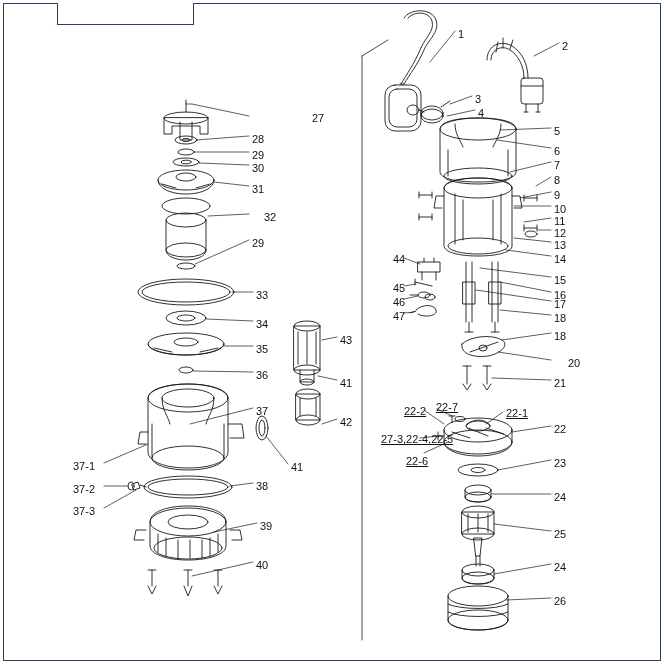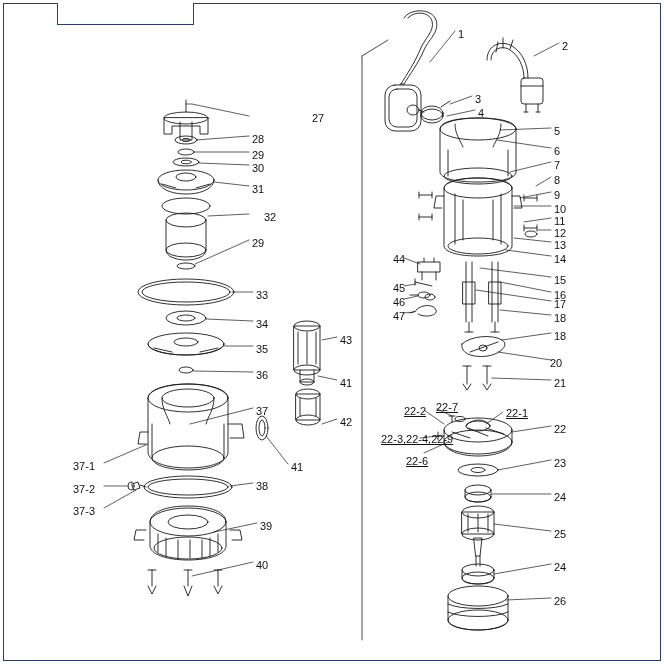--- a/index.html
+++ b/index.html
@@ -391,32 +391,32 @@
       <div class="lbl" style="left: 554px; top: 204px;">10</div>
       <div class="lbl" style="left: 554px; top: 216px;">11</div>
       <div class="lbl" style="left: 554px; top: 228px;">12</div>
       <div class="lbl" style="left: 554px; top: 240px;">13</div>
       <div class="lbl" style="left: 554px; top: 254px;">14</div>
       <div class="lbl" style="left: 554px; top: 275px;">15</div>
       <div class="lbl" style="left: 554px; top: 290px;">16</div>
       <div class="lbl" style="left: 554px; top: 299px;">17</div>
       <div class="lbl" style="left: 554px; top: 313px;">18</div>
       <div class="lbl" style="left: 554px; top: 331px;">18</div>
-      <div class="lbl" style="left: 550px; top: 358px;">20</div>
+      <div class="lbl" style="left: 568px; top: 358px;">20</div>
       <div class="lbl" style="left: 554px; top: 378px;">21</div>
       <div class="lbl" style="left: 554px; top: 424px;">22</div>
       <div class="lbl" style="left: 554px; top: 458px;">23</div>
       <div class="lbl" style="left: 554px; top: 492px;">24</div>
       <div class="lbl" style="left: 554px; top: 529px;">25</div>
       <div class="lbl" style="left: 554px; top: 562px;">24</div>
       <div class="lbl" style="left: 554px; top: 596px;">26</div>
       <div class="lbl ul" style="left: 506px; top: 408px;">22-1</div>
       <div class="lbl ul" style="left: 404px; top: 406px;">22-2</div>
       <div class="lbl ul" style="left: 436px; top: 402px;">22-7</div>
-      <div class="lbl ul" style="left: 381px; top: 434px;">22-3,22-4,22-9</div>
+      <div class="lbl ul" style="left: 381px; top: 434px;">27-3,22-4,22-5</div>
       <div class="lbl ul" style="left: 406px; top: 456px;">22-6</div>
       <div class="lbl" style="left: 264px; top: 113px; margin-left: 48px;">27</div>
       <div class="lbl" style="left: 252px; top: 134px;">28</div>
       <div class="lbl" style="left: 252px; top: 150px;">29</div>
       <div class="lbl" style="left: 252px; top: 163px;">30</div>
       <div class="lbl" style="left: 252px; top: 184px;">31</div>
       <div class="lbl" style="left: 252px; top: 212px; margin-left: 12px;">32</div>
       <div class="lbl" style="left: 252px; top: 238px;">29</div>
       <div class="lbl" style="left: 256px; top: 290px;">33</div>
       <div class="lbl" style="left: 256px; top: 319px;">34</div>

